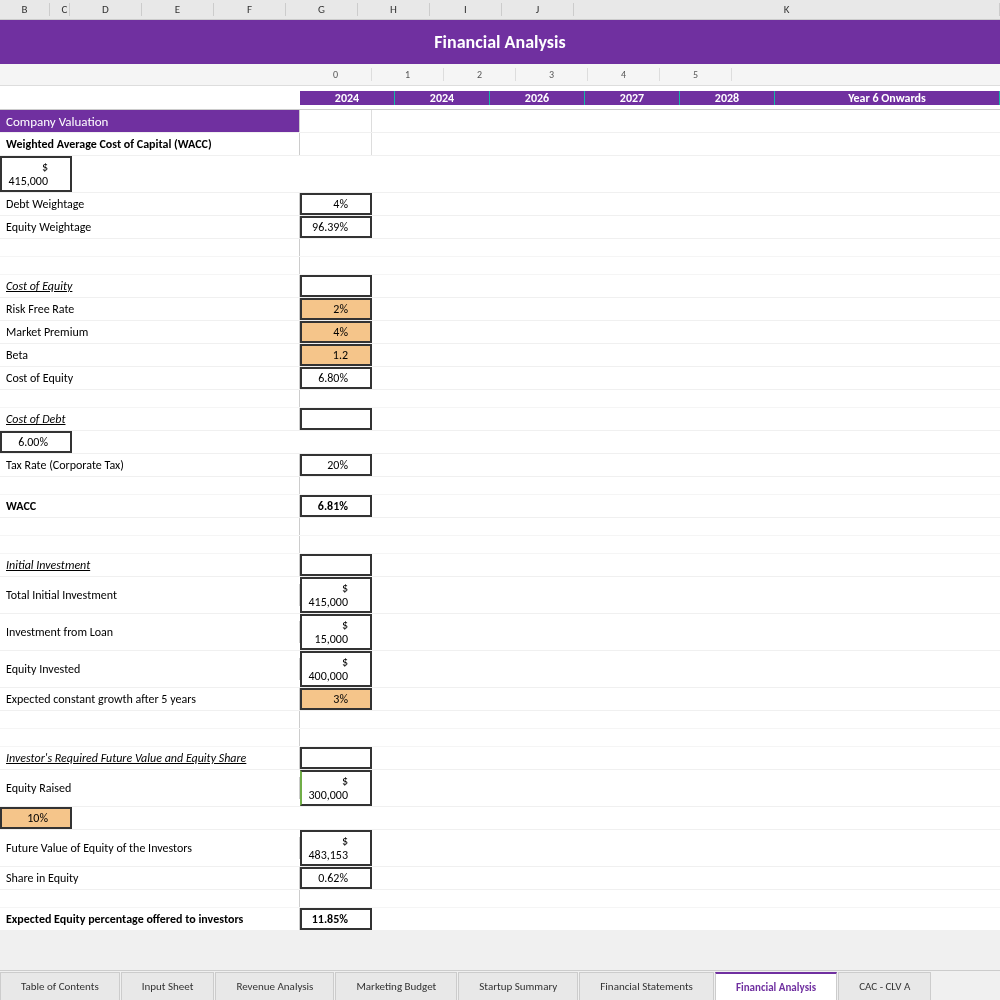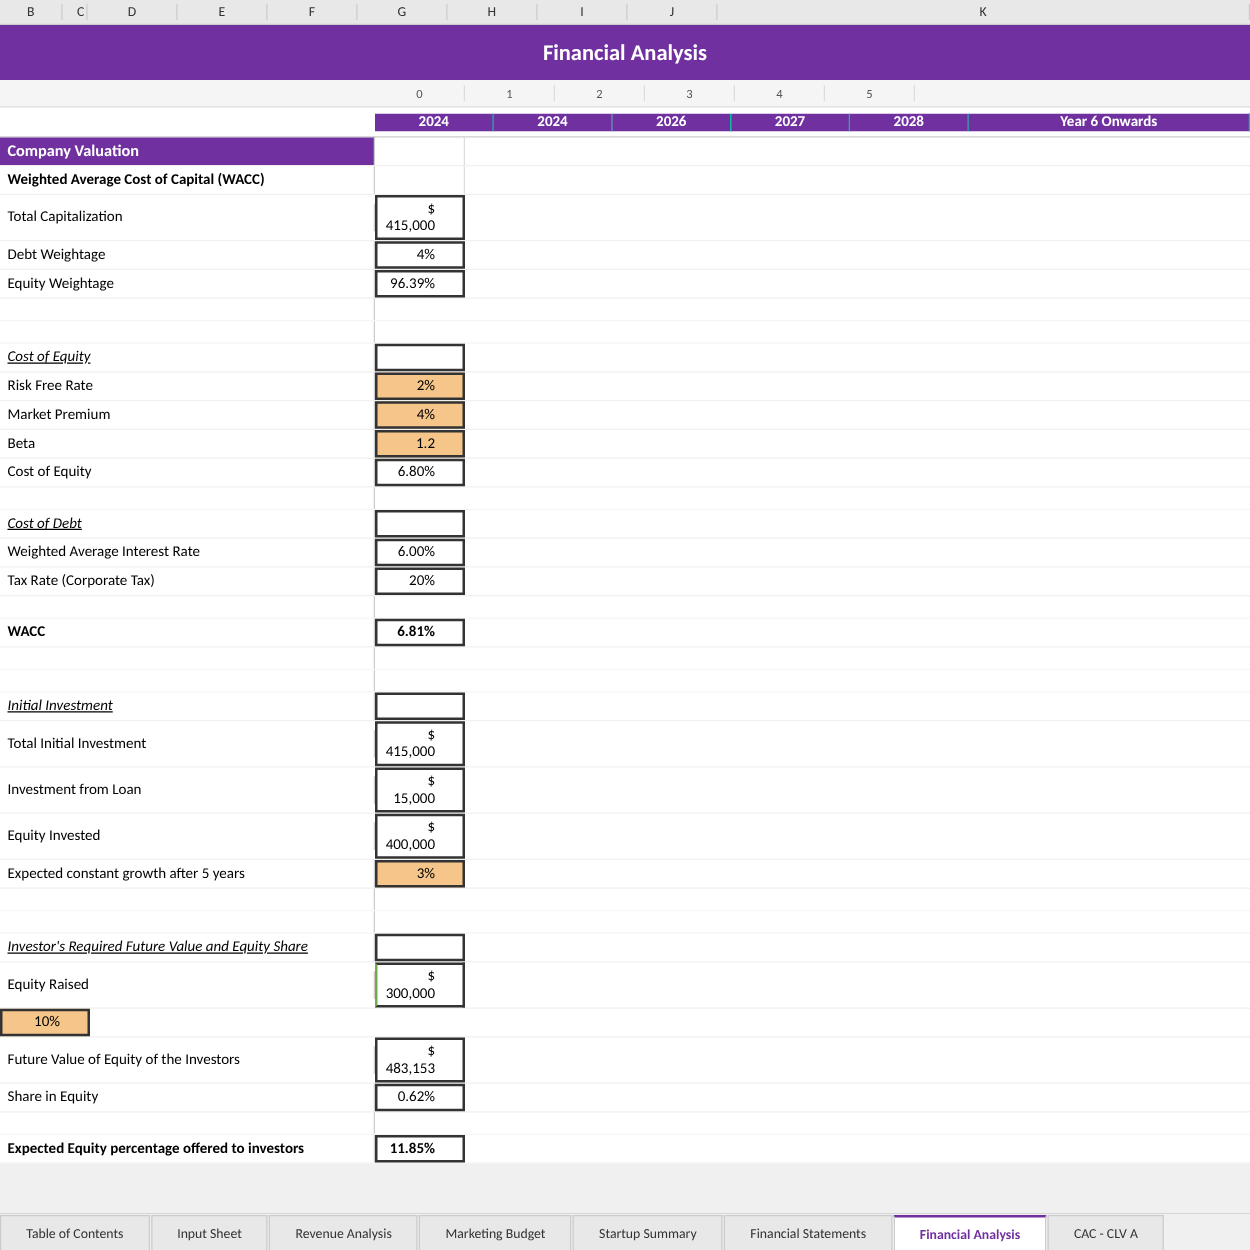--- a/index.html
+++ b/index.html
@@ -120,21 +120,21 @@
       padding: 2px 6px;
       border-right: 1px solid #ccc;
       font-size: 12px;
       min-height: 22px;
       display: flex;
       align-items: center;
     }
     .label-cell.section-header {
       background: #7030a0;
       color: white;
-      font-weight: bold;
+      font-weight: normal;
       font-size: 13px;
     }
     .label-cell.sub-header {
       font-weight: bold;
     }
     .label-cell.italic-underline {
       font-style: italic;
       text-decoration: underline;
     }
     .label-cell.bold {
@@ -268,21 +268,20 @@
       <div class="rest-cells"></div>
     </div>
 
     <div class="row">
       <div class="label-cell sub-header">Weighted Average Cost of Capital (WACC)</div>
       <div class="value-cell"></div>
       <div class="rest-cells"></div>
     </div>
 
     <div class="row">
-      <div class="label-cell">Total Capitalization</div>
       <div class="value-cell outlined">$  415,000</div>
       <div class="rest-cells"></div>
     </div>
 
     <div class="row">
       <div class="label-cell">Debt Weightage</div>
       <div class="value-cell outlined">4%</div>
       <div class="rest-cells"></div>
     </div>
 
@@ -336,21 +335,20 @@
       <div class="empty-val"></div>
     </div>
 
     <div class="row">
       <div class="label-cell italic-underline">Cost of Debt</div>
       <div class="value-cell outlined"></div>
       <div class="rest-cells"></div>
     </div>
 
     <div class="row">
-      <div class="label-cell">Weighted Average Interest Rate</div>
       <div class="value-cell outlined">6.00%</div>
       <div class="rest-cells"></div>
     </div>
 
     <div class="row">
       <div class="label-cell">Tax Rate (Corporate Tax)</div>
       <div class="value-cell outlined">20%</div>
       <div class="rest-cells"></div>
     </div>
 

